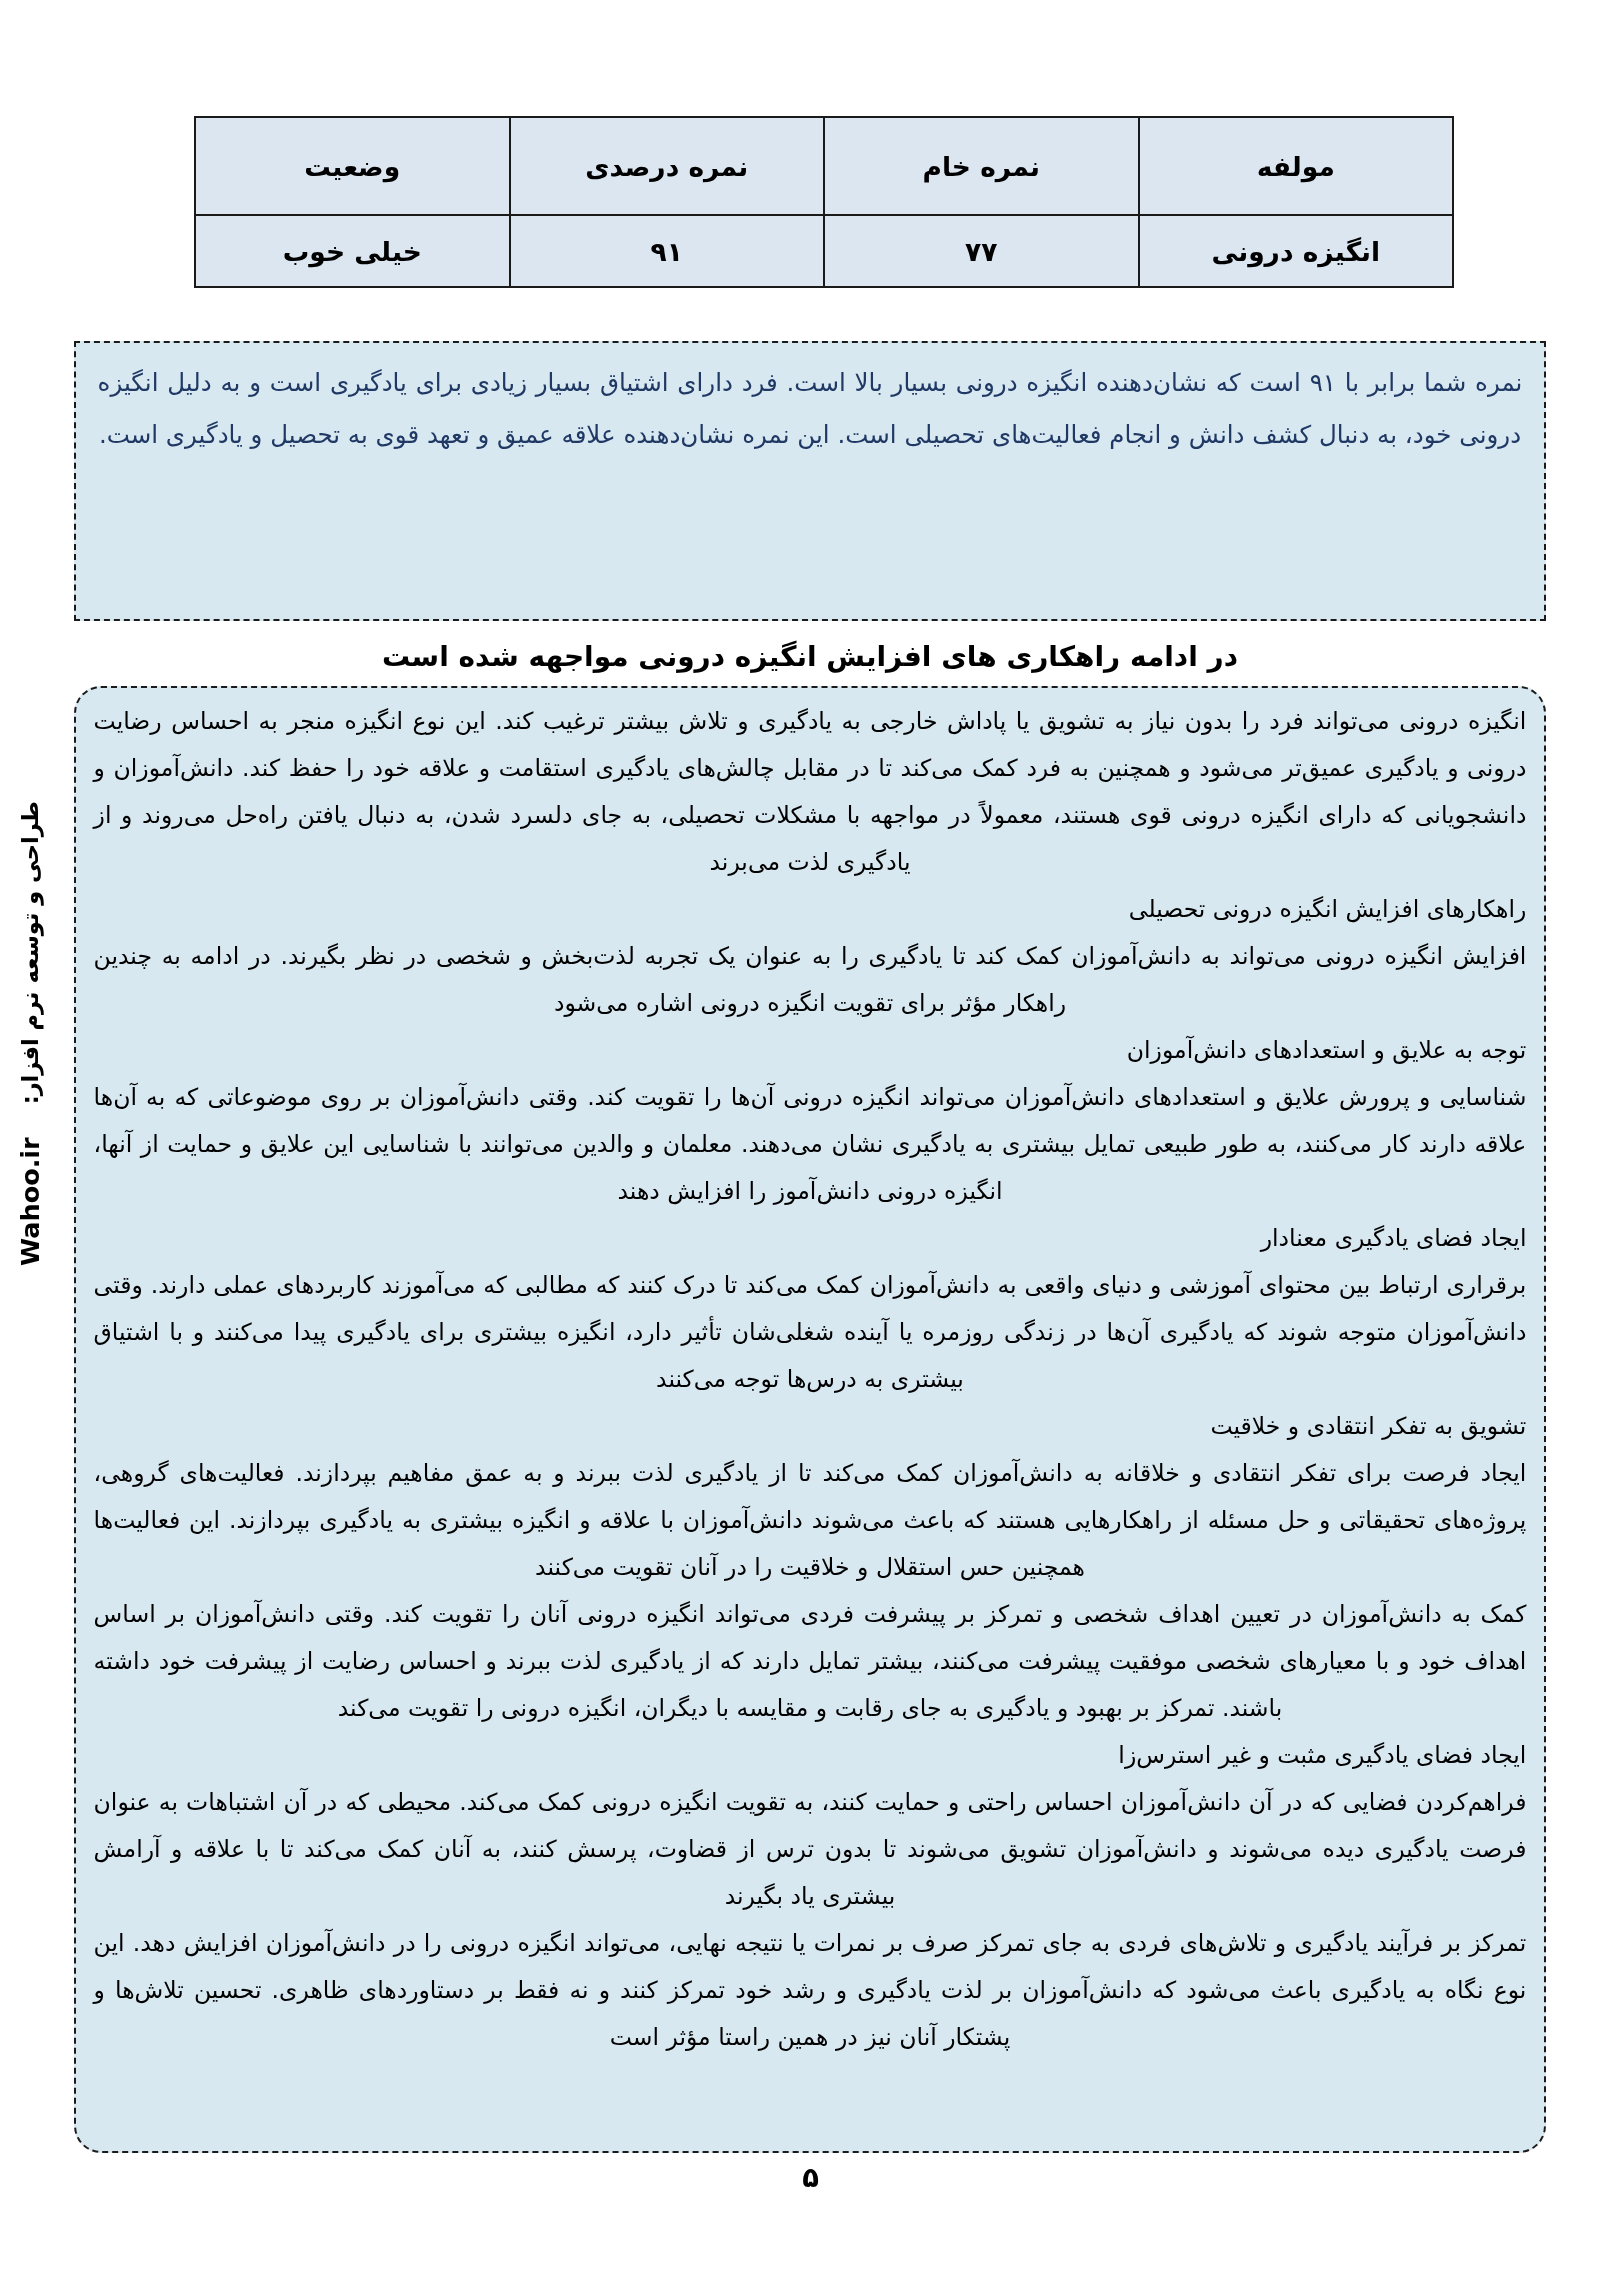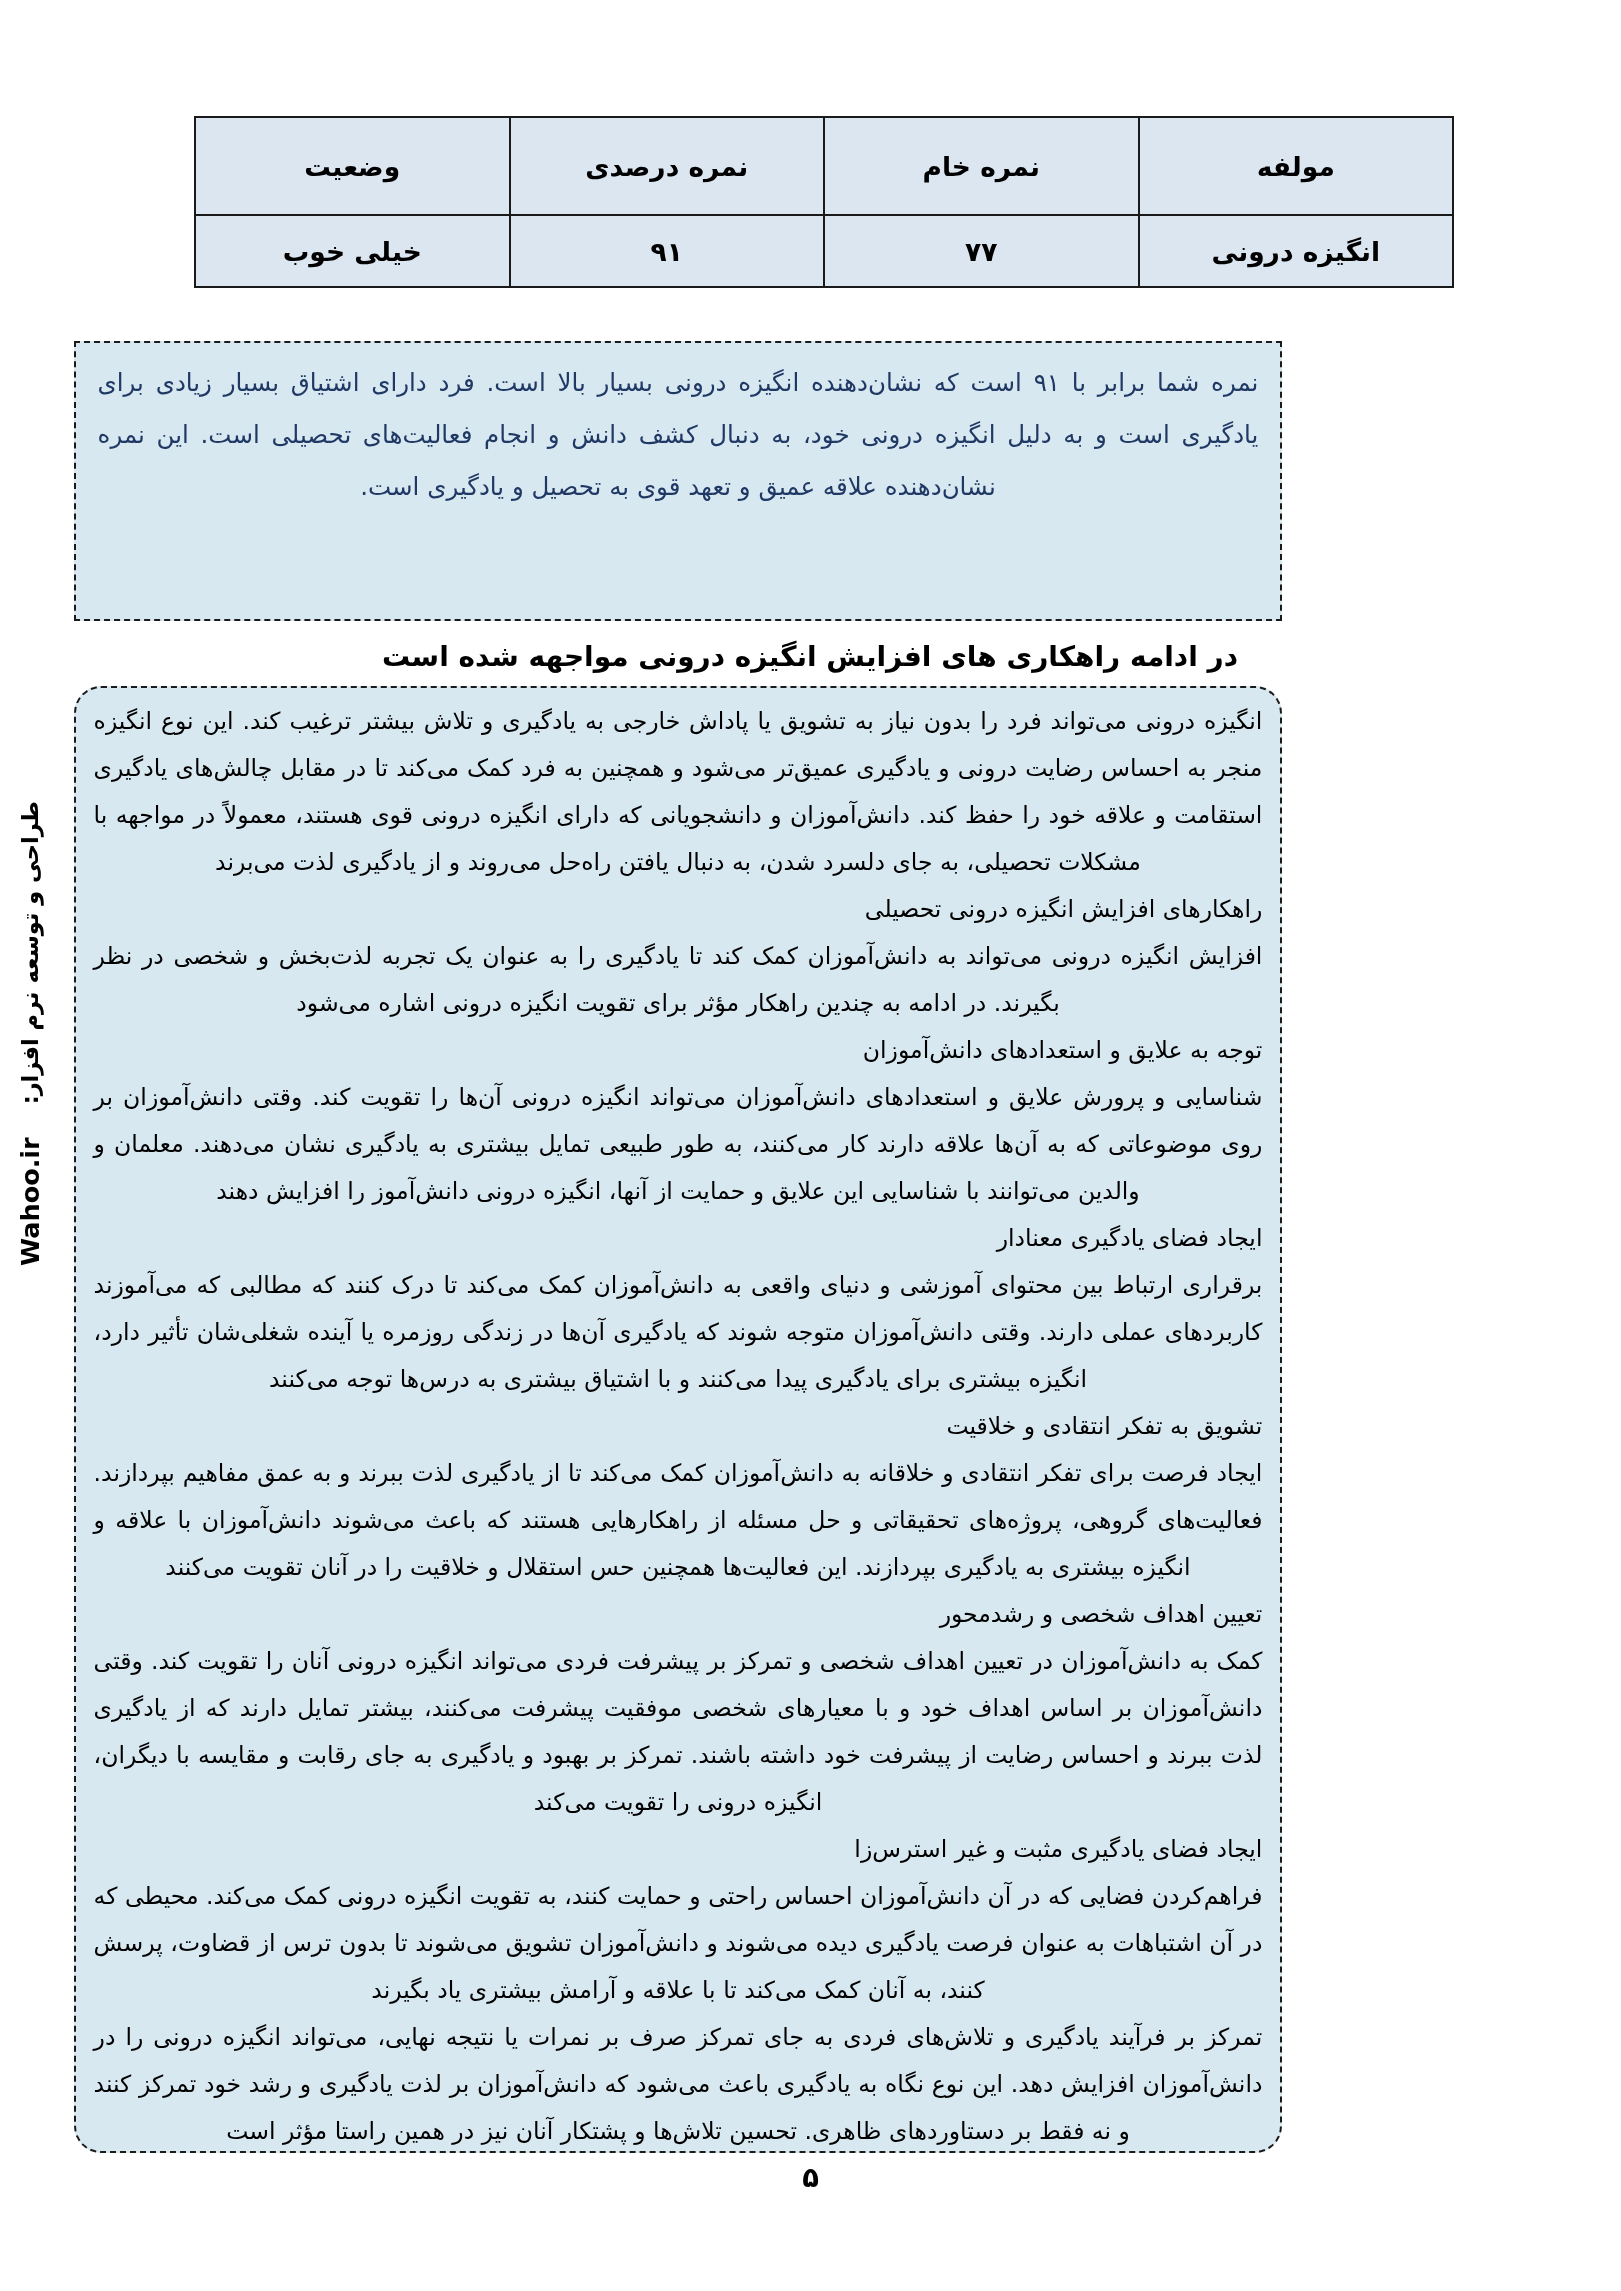--- a/index.html
+++ b/index.html
@@ -30,21 +30,21 @@
     border:2px solid var(--border-ink);
     text-align:center;vertical-align:middle;
     font-weight:bold;font-size:26.5px;
   }
   .score-table tr.hdr td{height:98px}
   .score-table tr.val td{height:72px}
   .score-table{border:2.9px solid var(--border-ink)}
 
   
   .dashed-box{
-    position:absolute;left:74px;width:1208px;
+    position:absolute;left:74px;width:1472px;
     background:var(--box-bg);
     border:2.9px dashed var(--border-ink);
     direction:rtl;
   }
   .summary-box{
     top:341px;height:280px;
     padding:13.7px 21.6px 0 21.6px;
     color:var(--summary-ink);
     font-size:24.5px;line-height:52px;
     text-align:justify;text-align-last:center;
@@ -115,21 +115,20 @@
 <div class="dashed-box strategies-box">
     <div class="para">انگیزه درونی می‌تواند فرد را بدون نیاز به تشویق یا پاداش خارجی به یادگیری و تلاش بیشتر ترغیب کند. این نوع انگیزه منجر به احساس رضایت درونی و یادگیری عمیق‌تر می‌شود و همچنین به فرد کمک می‌کند تا در مقابل چالش‌های یادگیری استقامت و علاقه خود را حفظ کند. دانش‌آموزان و دانشجویانی که دارای انگیزه درونی قوی هستند، معمولاً در مواجهه با مشکلات تحصیلی، به جای دلسرد شدن، به دنبال یافتن راه‌حل می‌روند و از یادگیری لذت می‌برند</div>
     <div class="sub">راهکارهای افزایش انگیزه درونی تحصیلی</div>
     <div class="para">افزایش انگیزه درونی می‌تواند به دانش‌آموزان کمک کند تا یادگیری را به عنوان یک تجربه لذت‌بخش و شخصی در نظر بگیرند. در ادامه به چندین راهکار مؤثر برای تقویت انگیزه درونی اشاره می‌شود</div>
     <div class="sub">توجه به علایق و استعدادهای دانش‌آموزان</div>
     <div class="para">شناسایی و پرورش علایق و استعدادهای دانش‌آموزان می‌تواند انگیزه درونی آن‌ها را تقویت کند. وقتی دانش‌آموزان بر روی موضوعاتی که به آن‌ها علاقه دارند کار می‌کنند، به طور طبیعی تمایل بیشتری به یادگیری نشان می‌دهند. معلمان و والدین می‌توانند با شناسایی این علایق و حمایت از آنها، انگیزه درونی دانش‌آموز را افزایش دهند</div>
     <div class="sub">ایجاد فضای یادگیری معنادار</div>
     <div class="para">برقراری ارتباط بین محتوای آموزشی و دنیای واقعی به دانش‌آموزان کمک می‌کند تا درک کنند که مطالبی که می‌آموزند کاربردهای عملی دارند. وقتی دانش‌آموزان متوجه شوند که یادگیری آن‌ها در زندگی روزمره یا آینده شغلی‌شان تأثیر دارد، انگیزه بیشتری برای یادگیری پیدا می‌کنند و با اشتیاق بیشتری به درس‌ها توجه می‌کنند</div>
     <div class="sub">تشویق به تفکر انتقادی و خلاقیت</div>
     <div class="para">ایجاد فرصت برای تفکر انتقادی و خلاقانه به دانش‌آموزان کمک می‌کند تا از یادگیری لذت ببرند و به عمق مفاهیم بپردازند. فعالیت‌های گروهی، پروژه‌های تحقیقاتی و حل مسئله از راهکارهایی هستند که باعث می‌شوند دانش‌آموزان با علاقه و انگیزه بیشتری به یادگیری بپردازند. این فعالیت‌ها همچنین حس استقلال و خلاقیت را در آنان تقویت می‌کنند</div>
-    <div class="sub">تعیین اهداف شخصی و رشدمحور</div>
     <div class="para">کمک به دانش‌آموزان در تعیین اهداف شخصی و تمرکز بر پیشرفت فردی می‌تواند انگیزه درونی آنان را تقویت کند. وقتی دانش‌آموزان بر اساس اهداف خود و با معیارهای شخصی موفقیت پیشرفت می‌کنند، بیشتر تمایل دارند که از یادگیری لذت ببرند و احساس رضایت از پیشرفت خود داشته باشند. تمرکز بر بهبود و یادگیری به جای رقابت و مقایسه با دیگران، انگیزه درونی را تقویت می‌کند</div>
     <div class="sub">ایجاد فضای یادگیری مثبت و غیر استرس‌زا</div>
     <div class="para">فراهم‌کردن فضایی که در آن دانش‌آموزان احساس راحتی و حمایت کنند، به تقویت انگیزه درونی کمک می‌کند. محیطی که در آن اشتباهات به عنوان فرصت یادگیری دیده می‌شوند و دانش‌آموزان تشویق می‌شوند تا بدون ترس از قضاوت، پرسش کنند، به آنان کمک می‌کند تا با علاقه و آرامش بیشتری یاد بگیرند</div>
     <div class="para">تمرکز بر فرآیند یادگیری و تلاش‌های فردی به جای تمرکز صرف بر نمرات یا نتیجه نهایی، می‌تواند انگیزه درونی را در دانش‌آموزان افزایش دهد. این نوع نگاه به یادگیری باعث می‌شود که دانش‌آموزان بر لذت یادگیری و رشد خود تمرکز کنند و نه فقط بر دستاوردهای ظاهری. تحسین تلاش‌ها و پشتکار آنان نیز در همین راستا مؤثر است</div>
   </div>
 
 <div class="credit">
   <span class="fa">طراحی و توسعه نرم افزار:</span>
   <span class="brand">Wahoo.ir</span>
 </div>

